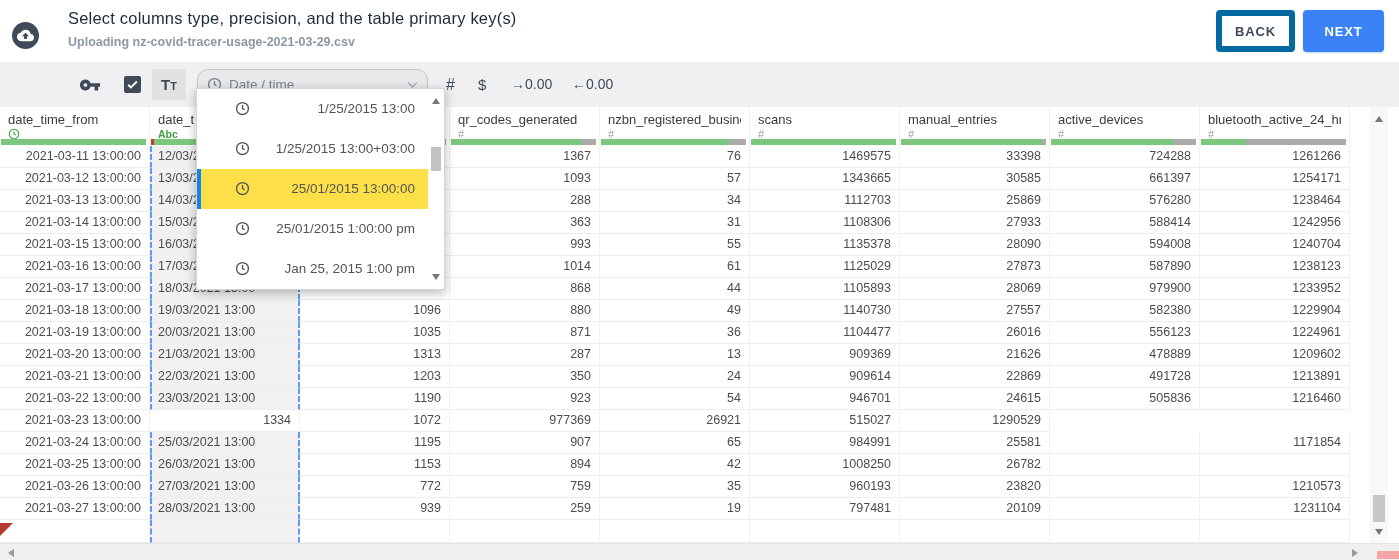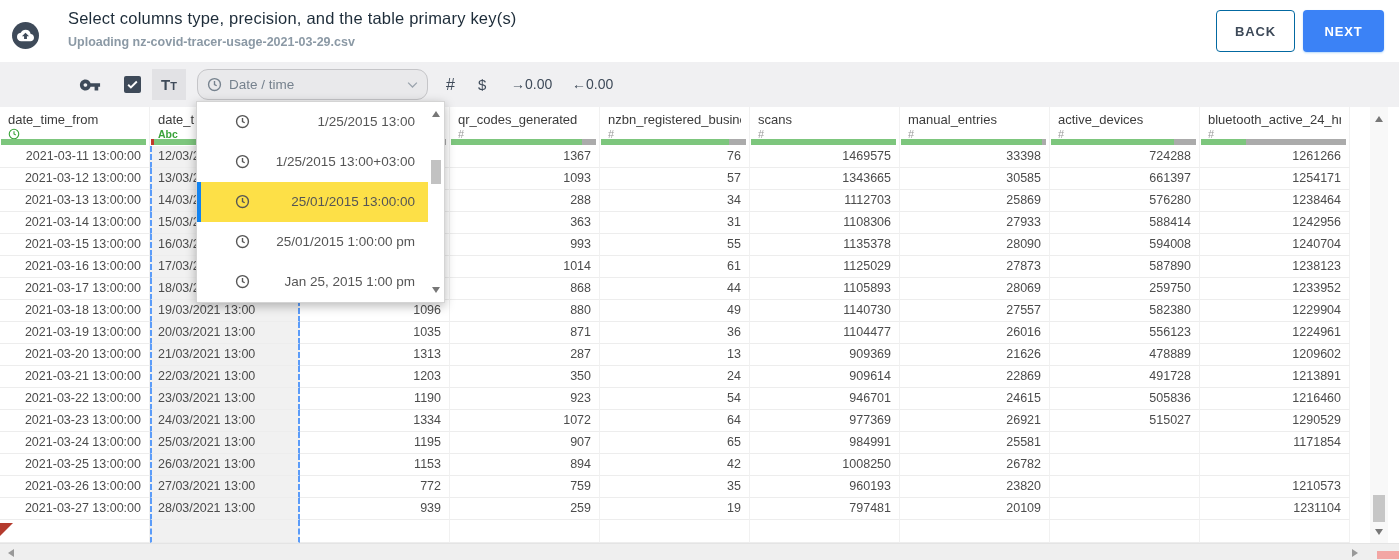--- a/index.html
+++ b/index.html
@@ -9,21 +9,21 @@
 
   
   .topbar{position:absolute;left:0;top:0;width:100%;height:62px;background:#fff}
   .upload-badge{position:absolute;left:12px;top:22px;width:27px;height:27px;border-radius:50%;
     background:#3e4a59;display:flex;align-items:center;justify-content:center}
   .titles{position:absolute;left:68px;top:9px}
   .page-title{font-size:16.5px;color:#1d2c39;letter-spacing:.2px}
   .page-subtitle{margin-top:7px;font-size:12.5px;font-weight:bold;color:#8b99a5}
   .btn{position:absolute;top:10px;height:42px;border-radius:4px;font-size:13px;font-weight:bold;
     letter-spacing:.8px;cursor:pointer;font-family:inherit}
-  .btn-back{left:1216px;width:79px;background:#fff;border:1px solid #0369a1;color:#3e4a59}
+  .btn-back{left:1216px;width:79px;background:#fff;border:6px solid #0369a1;color:#3e4a59}
   .btn-next{left:1303px;width:81px;background:#3b82f6;border:none;color:#fff;box-shadow:0 1px 2px rgba(13,128,242,.3)}
 
   
   .toolbar{position:absolute;left:0;top:62px;width:100%;height:45px;background:#f0f0f2}
   .key-icon{position:absolute;left:79px;top:12px;color:#3e4a59}
   .checkbox{position:absolute;left:124px;top:14px;width:17px;height:17px;background:#3e4a59;
     border-radius:2px;display:flex;align-items:center;justify-content:center;cursor:pointer}
   .tt-btn{position:absolute;left:152px;top:7px;width:34px;height:31px;background:#e2e2e5;border:none;
     color:#3e4a59;font-size:15px;font-weight:bold;font-variant:small-caps;cursor:pointer;font-family:inherit}
   .type-select{position:absolute;left:197px;top:7px;width:231px;height:31px;background:#e9e9eb;
@@ -58,21 +58,21 @@
   .tcell{font-size:12.5px;line-height:21px;color:#4c4c4c;border-bottom:1px solid #ededed;
     border-right:1px solid #f1f1f1;white-space:nowrap;overflow:hidden}
   .align-right{text-align:right;padding-right:8px}
   .align-left{text-align:left;padding-left:6px}
   .selcol{background:#f1f1f1;border-left:2px dashed #5b9cf9 !important;border-right:2px dashed #5b9cf9 !important}
   .trow-partial{height:23px;overflow:hidden}
   .err-tri{position:absolute;left:0;top:523px;width:0;height:0;
     border-top:13px solid #b43b2e;border-right:13px solid transparent;z-index:5}
 
   
-  .dd-panel{position:absolute;left:196px;top:101px;width:249px;height:202px;background:#fff;
+  .dd-panel{position:absolute;left:196px;top:88px;width:249px;height:202px;background:#fff;
     border:1px solid #d4d4d4;box-shadow:0 3px 10px rgba(0,0,0,.28);z-index:20}
   .dd-item{position:relative;height:40px;color:#555;font-size:13.5px;cursor:pointer}
   .dd-item .clock{position:absolute;left:38px;top:12px;display:flex;color:#555}
   .dd-item .lbl{position:absolute;right:29px;top:0;line-height:40px;white-space:nowrap}
   .dd-item.selected{background:#fde047}
   .dd-item.selected::before{content:"";position:absolute;left:0;top:0;bottom:0;width:4px;background:#1283f0}
   .dd-scroll{position:absolute;top:0;right:0;bottom:0;width:16px;background:#fff}
   .dd-thumb{position:absolute;top:58px;left:3px;width:10px;height:24px;background:#c2c2c2;cursor:pointer}
 
   
@@ -280,21 +280,21 @@
         <div class="tcell align-right">1238123</div>
       </div>
       <div class="trow">
         <div class="tcell align-right">2021-03-17 13:00:00</div>
         <div class="tcell align-left selcol">18/03/2021 13:00</div>
         <div class="tcell align-right"></div>
         <div class="tcell align-right">868</div>
         <div class="tcell align-right">44</div>
         <div class="tcell align-right">1105893</div>
         <div class="tcell align-right">28069</div>
-        <div class="tcell align-right">259750</div>
+        <div class="tcell align-right">979900</div>
         <div class="tcell align-right">1233952</div>
       </div>
       <div class="trow">
         <div class="tcell align-right">2021-03-18 13:00:00</div>
         <div class="tcell align-left selcol">19/03/2021 13:00</div>
         <div class="tcell align-right">1096</div>
         <div class="tcell align-right">880</div>
         <div class="tcell align-right">49</div>
         <div class="tcell align-right">1140730</div>
         <div class="tcell align-right">27557</div>
@@ -340,24 +340,22 @@
         <div class="tcell align-right">1190</div>
         <div class="tcell align-right">923</div>
         <div class="tcell align-right">54</div>
         <div class="tcell align-right">946701</div>
         <div class="tcell align-right">24615</div>
         <div class="tcell align-right">505836</div>
         <div class="tcell align-right">1216460</div>
       </div>
       <div class="trow">
         <div class="tcell align-right">2021-03-23 13:00:00</div>
-        <div class="tcell align-left selcol">24/03/2021 13:00</div>
         <div class="tcell align-right">1334</div>
         <div class="tcell align-right">1072</div>
-        <div class="tcell align-right">64</div>
         <div class="tcell align-right">977369</div>
         <div class="tcell align-right">26921</div>
         <div class="tcell align-right">515027</div>
         <div class="tcell align-right">1290529</div>
       </div>
       <div class="trow">
         <div class="tcell align-right">2021-03-24 13:00:00</div>
         <div class="tcell align-left selcol">25/03/2021 13:00</div>
         <div class="tcell align-right">1195</div>
         <div class="tcell align-right">907</div>

